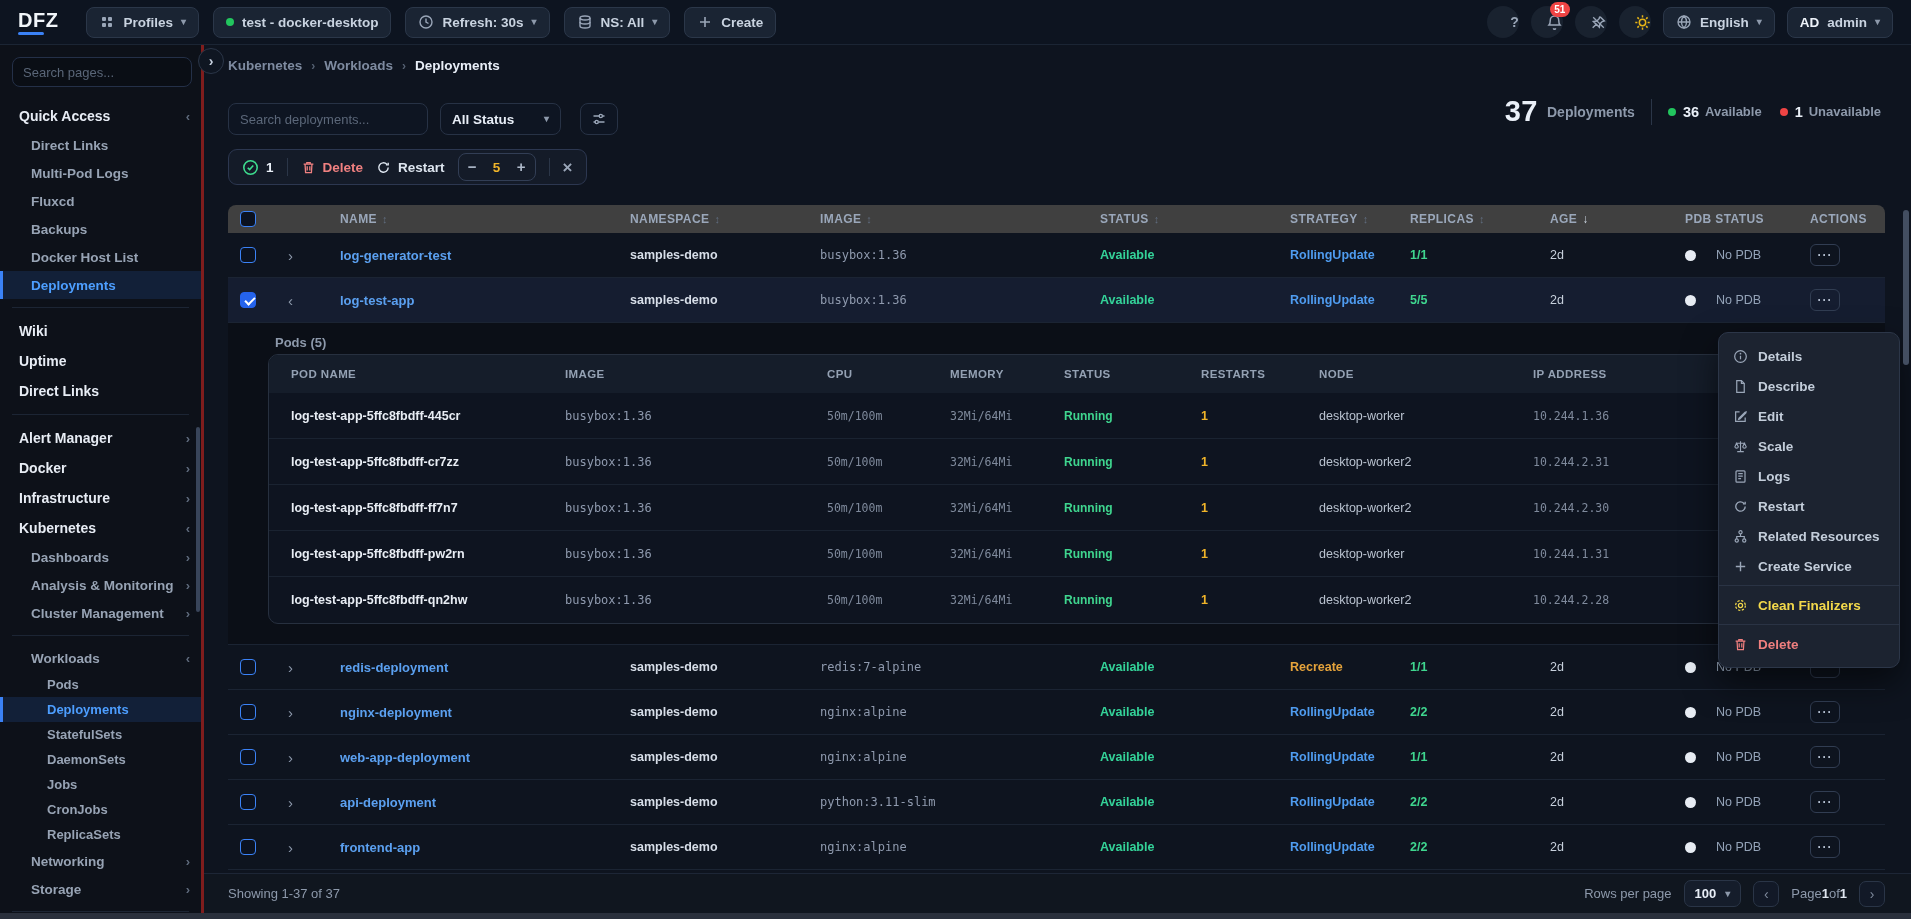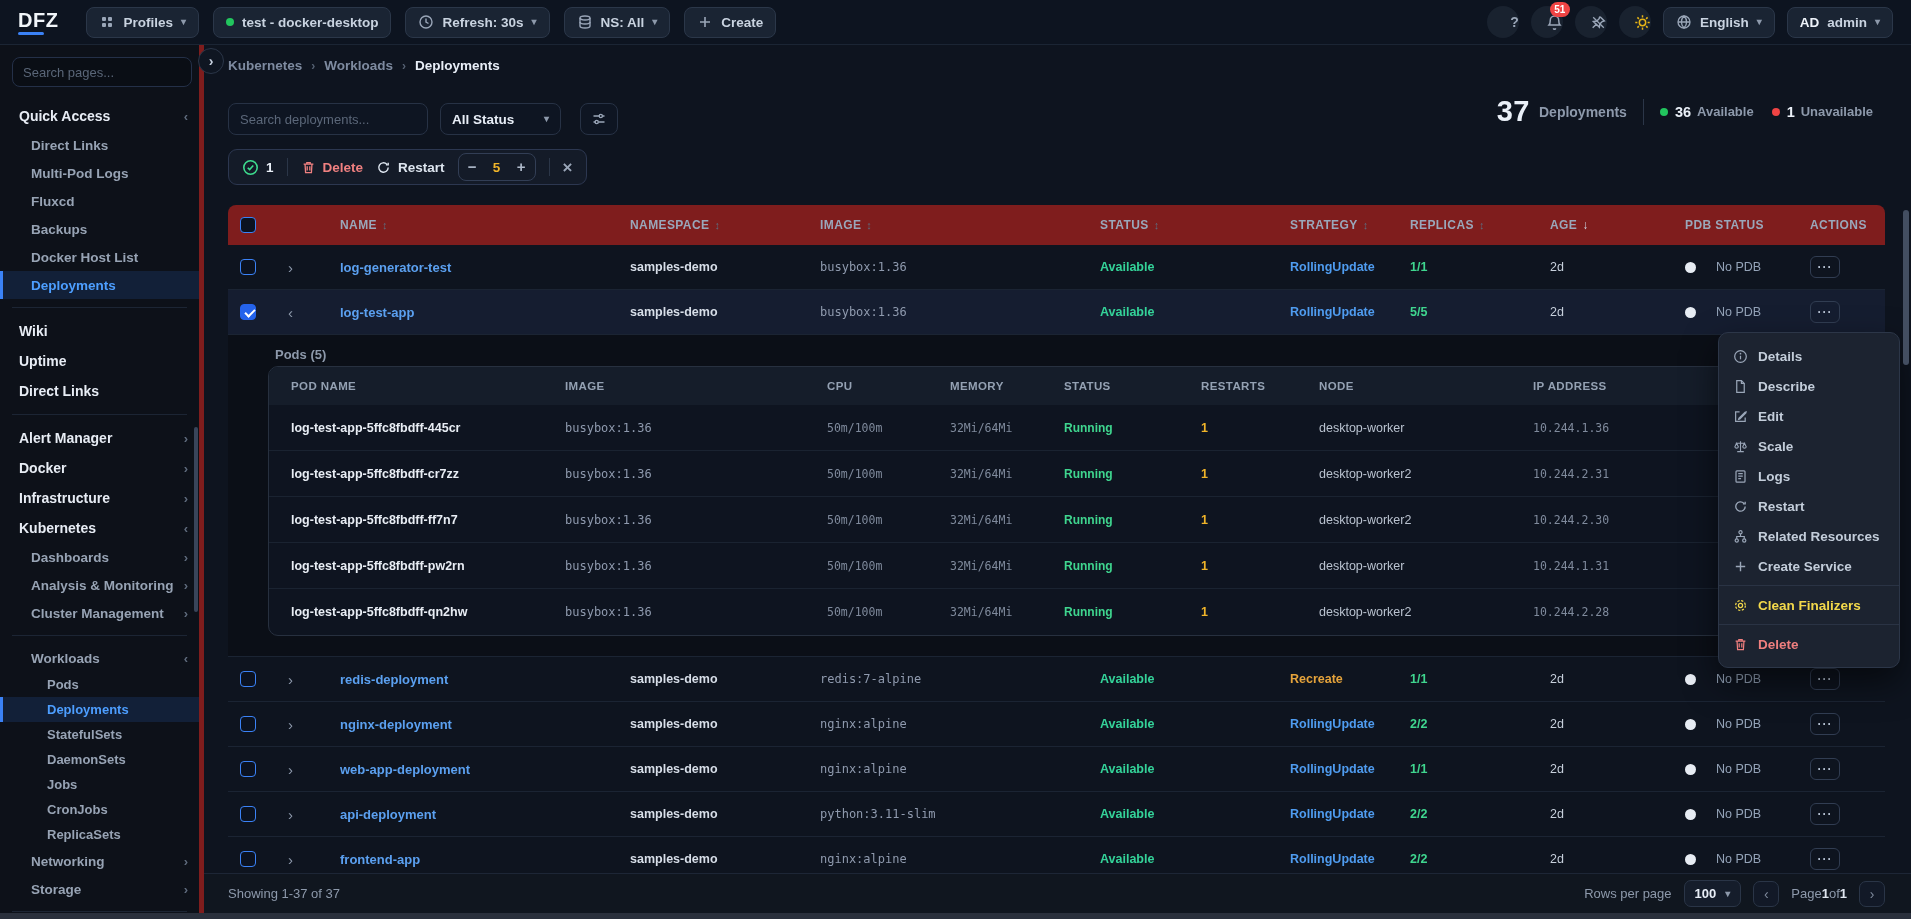--- a/index.html
+++ b/index.html
@@ -18,21 +18,21 @@
   .dot-green{width:8px;height:8px;border-radius:50%;background:#22c55e}
   .tbicon{width:16px;height:16px;color:#9aa6b8;flex:0 0 auto}
   .tb-right{margin-left:auto;display:flex;align-items:center;gap:12px}
   .icbtn{position:relative;width:32px;height:32px;border-radius:50%;background:#19222f;display:flex;align-items:center;justify-content:flex-end;color:#9aa6b8;cursor:pointer}
   .icbtn svg{width:17px;height:17px}
   .help-q{font-weight:700;font-size:14px;color:#9aa6b8}
   .badge{position:absolute;top:-4px;right:-7px;background:#ef4444;color:#fff;font-size:10px;font-weight:700;border-radius:9px;padding:1.5px 4.5px;line-height:1.2}
   .sun{color:#e7b416}
 
   
-  .sidebar{position:absolute;top:45px;left:0;bottom:0;width:204px;background:#0d1119;border-right:5px solid #7f1d1d;padding-top:12px;z-index:40;overflow:hidden}
+  .sidebar{position:absolute;top:45px;left:0;bottom:0;width:204px;background:#0d1119;border-right:3px solid #7f1d1d;padding-top:12px;z-index:40;overflow:hidden}
   .sb-search{display:block;width:180px;margin:0 12px 14px;height:30px;background:#0a0e15;border:1px solid #243048;border-radius:8px;color:#aeb9ca;font-size:13px;padding:0 10px;outline:none;font-family:"Liberation Sans",sans-serif}
   .sb-search::placeholder{color:#5a6678}
   .sb-item{position:relative;display:flex;align-items:center;height:28px;color:#97a3b4;font-size:13.5px;font-weight:600;cursor:pointer;padding-right:24px}
   .sb-item.lv1{height:30px;color:#e7ecf4;font-weight:700;font-size:14px;padding-left:19px}
   .sb-item.lv2{padding-left:31px}
   .sb-item.lv3{height:25px;padding-left:47px;font-size:13px}
   .sb-item.active{color:#4d9eff;background:#122038;box-shadow:inset 3px 0 0 #3b82f6}
   .sb-item.divider{height:9px;padding:0;margin:4px 0;cursor:default}
   .sb-item.divider::after{content:"";position:absolute;left:12px;right:12px;top:4px;height:1px;background:#1c2534}
   .sb-chev{position:absolute;right:11px;font-size:13px;color:#5f6b7d;font-weight:600}
@@ -73,21 +73,21 @@
   .bb-del{color:#ef8080}
   .bb-res{color:#dde5ef}
   .stepper{display:flex;align-items:center;border:1px solid #323e55;border-radius:8px;height:28px;overflow:hidden}
   .st-btn{width:27px;text-align:center;color:#aeb9ca;font-size:15px;font-weight:700;cursor:pointer;line-height:26px}
   .st-val{width:22px;text-align:center;color:#f0b429;font-size:13.5px;font-weight:800}
   .bb-close{color:#9aa6b8;font-size:17px;font-weight:600;cursor:pointer;line-height:1}
 
   
   .tablewrap{position:absolute;top:160px;left:24px;width:1657px;height:668px;overflow:hidden}
   .grid{display:grid;grid-template-columns:40px 56px 292px 190px 280px 190px 120px 130px 135px 129px 95px;align-items:center}
-  .thead{height:40px;background:#7f1d1d;border-radius:8px 8px 0 0;color:#9aa7ba;font-size:12px;font-weight:700;letter-spacing:.4px}
+  .thead{height:28px;background:#404040;border-radius:8px 8px 0 0;color:#9aa7ba;font-size:12px;font-weight:700;letter-spacing:.4px}
   .th{padding-left:14px;display:flex;align-items:center;gap:5px;white-space:nowrap}
   .sort::after{content:"↕";color:#5f6b7d;font-size:11px}
   .sortd::after{content:"↓";color:#cbd5e1;font-size:12px}
   .trow{height:45px;border-bottom:1px solid #1b2433;font-size:13px}
   .trow.selected{background:#151d30}
   .c{padding-left:14px;white-space:nowrap;overflow:hidden}
   .c.cb{display:flex;justify-content:center;padding-left:0}
   .c.chevcell{padding-left:20px;color:#8d99ab;font-size:15px;cursor:pointer}
   .chev-r::before{content:"›"}
   .chev-l::before{content:"‹"}
@@ -415,21 +415,21 @@
 
     <div class="summary">
       <span class="sum-count">37</span>
       <span class="sum-label">Deployments</span>
       <span class="sum-div"></span>
       <span class="sdot g"></span>
       <span class="sum-n">36</span>
       <span class="sum-t">Available</span>
       <span class="sdot r"></span>
       <span class="sum-n">1</span>
-      <span class="sum-t" style="margin-right:12px">Unavailable</span>
+      <span class="sum-t" style="margin-right:4px">Unavailable</span>
     </div>
 
     <div class="filters">
       <input class="f-search" placeholder="Search deployments..." style="">
       <div class="f-select">
         <span>All Status</span>
         <span class="caret"></span>
       </div>
       <div class="f-icon">
         <svg width="16" height="16" viewBox="0 0 16 16" fill="none" stroke="currentColor" stroke-width="1.4">

